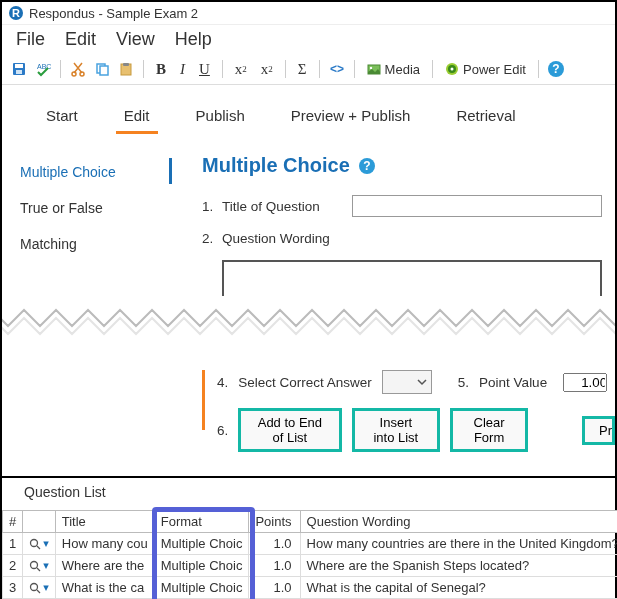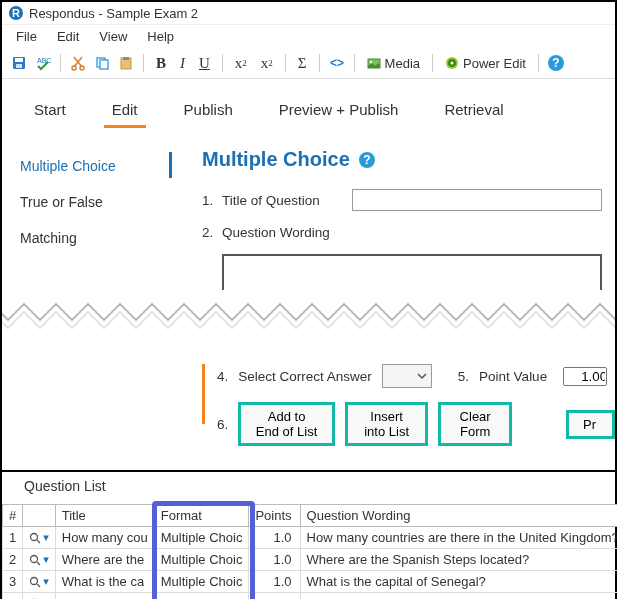--- a/index.html
+++ b/index.html
@@ -4,36 +4,36 @@
 <style>
   * { box-sizing: border-box; margin: 0; padding: 0; }
   body { font-family: "Segoe UI", Arial, sans-serif; font-size: 13px; color: #333; background: #fff; width: 617px; }
   .window { border: 2px solid #000; width: 617px; }
   
   
   .titlebar { display: flex; align-items: center; padding: 3px 6px; font-size: 13px; background: #fff; border-bottom: 1px solid #eee; }
   .app-icon { width: 16px; height: 16px; margin-right: 5px; }
   
   
-  .menubar { display: flex; padding: 2px 4px; font-size: 13px; }
+  .menubar { display: flex; padding: 2px 4px; font-size: 18px; }
   .menubar span { padding: 2px 10px; cursor: default; }
   
   
   .toolbar { display: flex; align-items: center; padding: 4px 6px; gap: 2px; border-bottom: 1px solid #ddd; }
   .toolbar .sep { width: 1px; height: 18px; background: #ccc; margin: 0 4px; }
   .tb-btn { display: inline-flex; align-items: center; justify-content: center; width: 22px; height: 22px; cursor: pointer; }
   .tb-btn.text { width: auto; padding: 0 6px; font-family: "Times New Roman", serif; font-size: 15px; }
   .tb-btn.bold { font-weight: bold; }
   .tb-btn.italic { font-style: italic; }
   .tb-btn.underline { text-decoration: underline; }
   .tb-btn.sub sub, .tb-btn.sup sup { font-size: 9px; }
   .media-btn, .power-btn { display: inline-flex; align-items: center; padding: 0 6px; height: 22px; cursor: pointer; gap: 4px; }
   
   
-  .main-tabs { display: flex; padding: 18px 20px 0 24px; gap: 30px; font-size: 15px; }
+  .main-tabs { display: flex; padding: 18px 20px 0 36px; gap: 30px; font-size: 15px; }
   .main-tab { padding: 4px 8px 10px 8px; cursor: pointer; }
   .main-tab.active { box-shadow: inset 0 -3px 0 #f58220; }
   
   
   .content { display: flex; padding: 20px 0 0 0; position: relative; }
   .sidebar { width: 170px; padding: 0 0 0 18px; position: relative; }
   .sidebar-item { padding: 10px 0; font-size: 14px; cursor: pointer; }
   .sidebar-item.active { color: #1a6fb5; }
   .sidebar-indicator { position: absolute; right: 0; top: 4px; width: 3px; height: 26px; background: #1a6fb5; }
   
@@ -236,21 +236,21 @@
           </span>
           <span style="margin-left:16px;">5.</span>
           <span>Point Value</span>
           <input type="text" class="point-input" value="1.00" style="">
         </div>
         <div class="row45">
           <span>6.</span>
           <button class="btn">Add to End of List</button>
           <button class="btn">Insert into List</button>
           <button class="btn">Clear Form</button>
-          <button class="btn" style="padding-right:16px;margin-left:44px;">Pr</button>
+          <button class="btn" style="padding-right:0;margin-left:44px;">Pr</button>
         </div>
       </div>
     </div>
   </div>
 </div>
 
 <div class="qlist-section" style="position:relative;">
   <div class="qlist-title">Question List</div>
   <table class="qlist-table">
     <thead>

